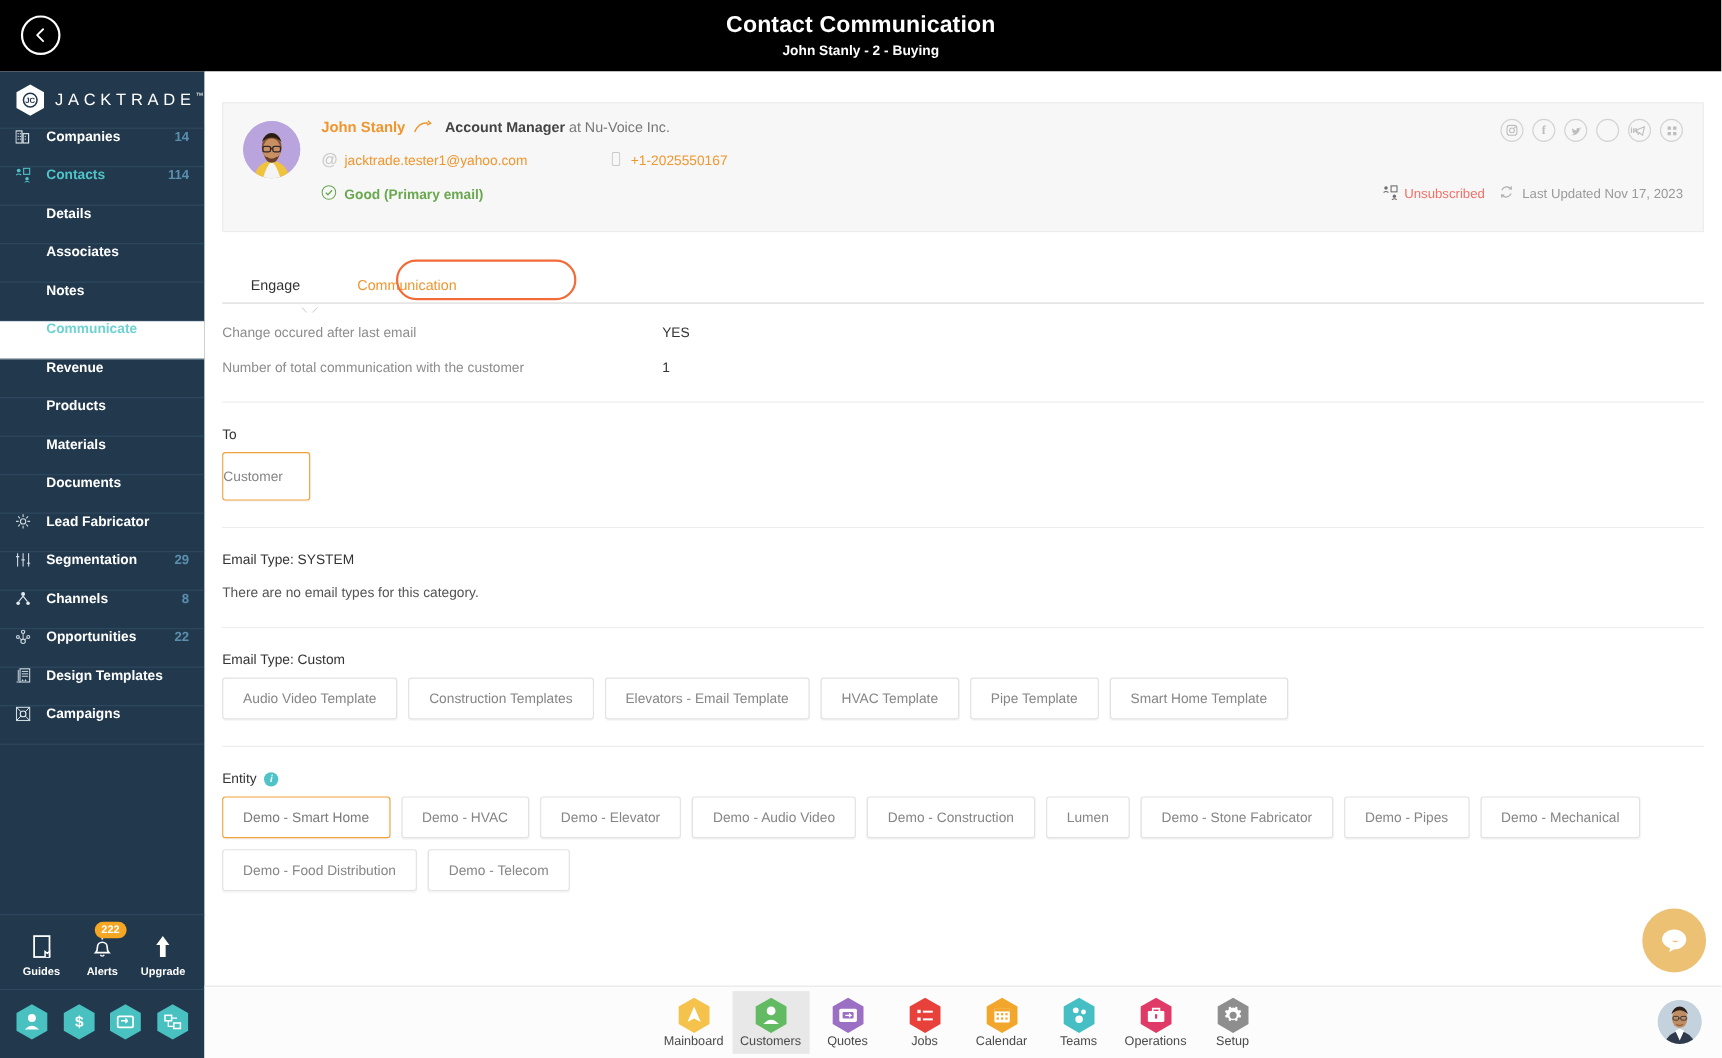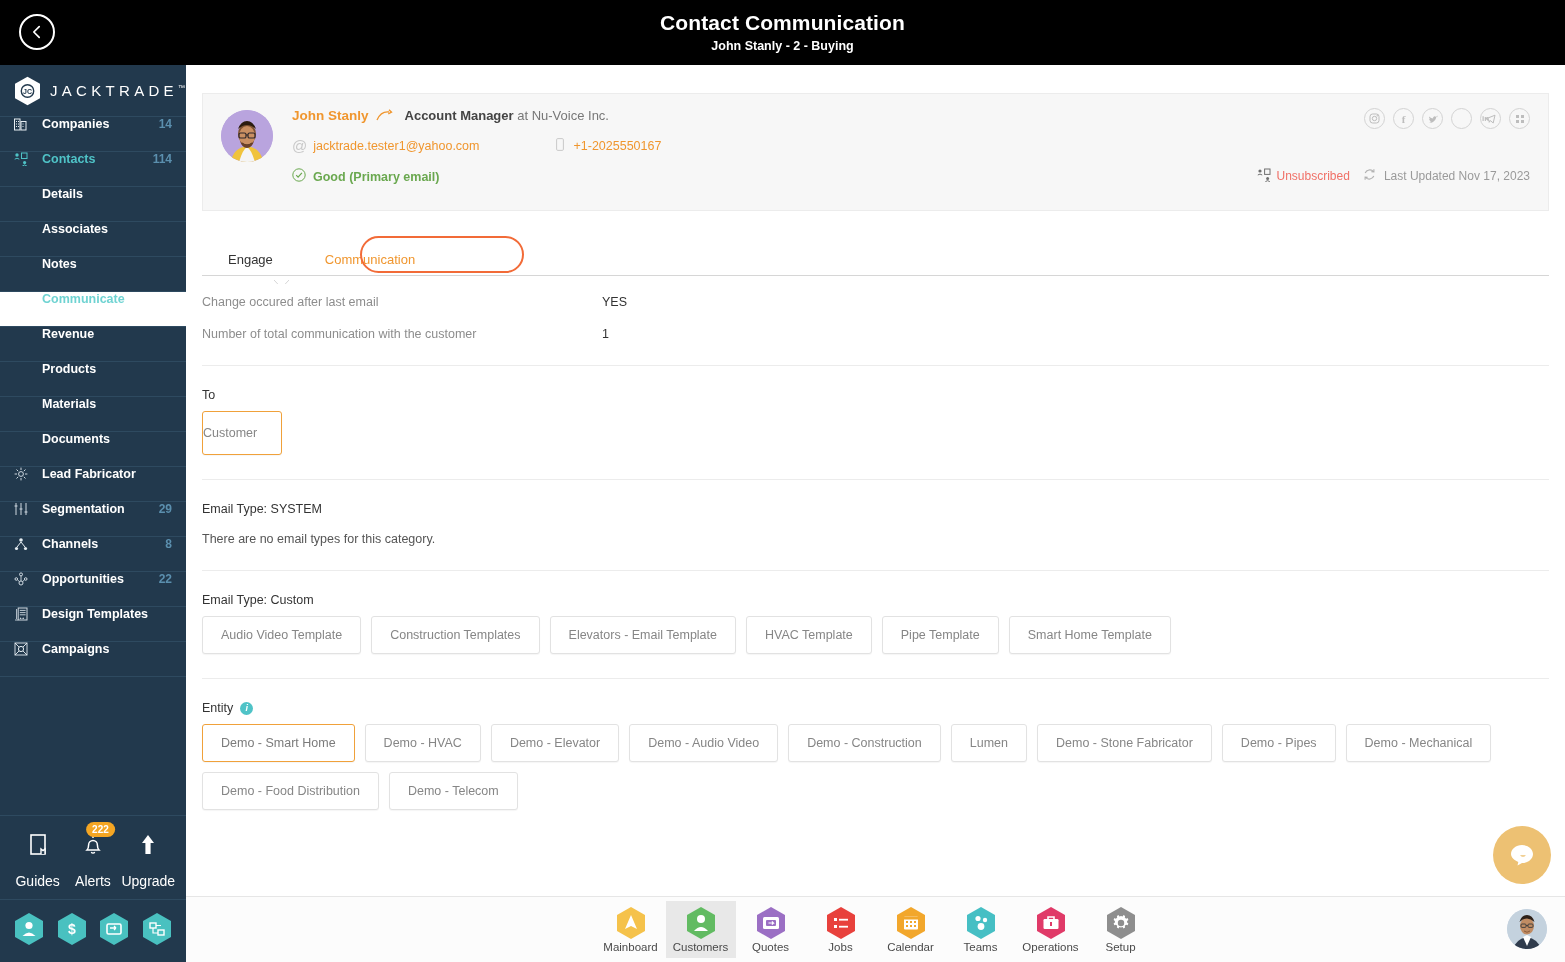--- a/index.html
+++ b/index.html
@@ -57,21 +57,21 @@
   .nav-row.sub { padding-left: 34px; font-size: 12.5px; }
   .nav-row.sub.active { background: #fff; }
   .nav-row.sub.active .lbl { color: #6fd3d2; font-weight: 700; }
 
   .side-tools {
     border-top: 1px solid #2e4a60; display: flex; justify-content: space-around;
     align-items: flex-end; padding: 12px 10px 10px;
   }
   .tool { text-align: center; cursor: pointer; position: relative; width: 54px; }
   .tool .ti { height: 28px; display: flex; align-items: flex-end; justify-content: center; }
-  .tool .tl { font-size: 14px; margin-top: 17px; color: #fff; }
+  .tool .tl { font-size: 10px; margin-top: 6px; color: #fff; font-weight: bold; }
   .badge {
     position: absolute; top: -6px; left: 50%; transform: translateX(-24%);
     background: #f5a623; color: #fff; font-size: 10px; font-weight: 700;
     border-radius: 9px; padding: 1px 6px; line-height: 13px;
   }
   .side-hexrow {
     border-top: 1px solid #2e4a60; display: flex; justify-content: space-around;
     align-items: center; padding: 12px 8px 16px;
   }
   .hexbtn { width: 30px; height: 34px; position: relative; cursor: pointer; }

